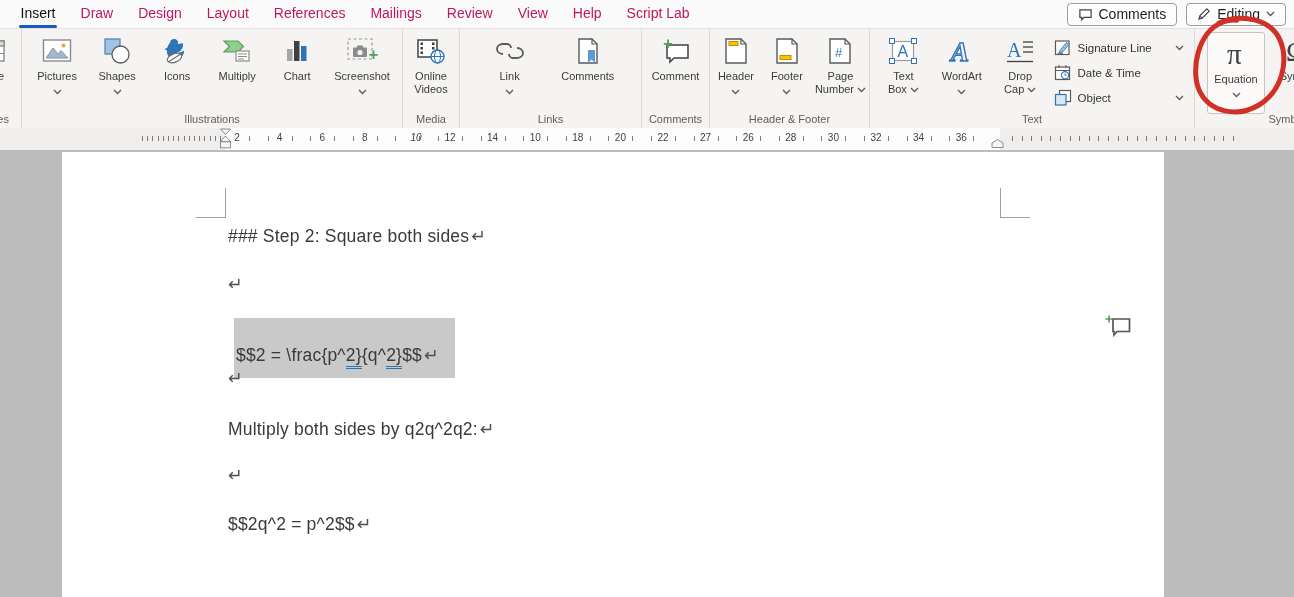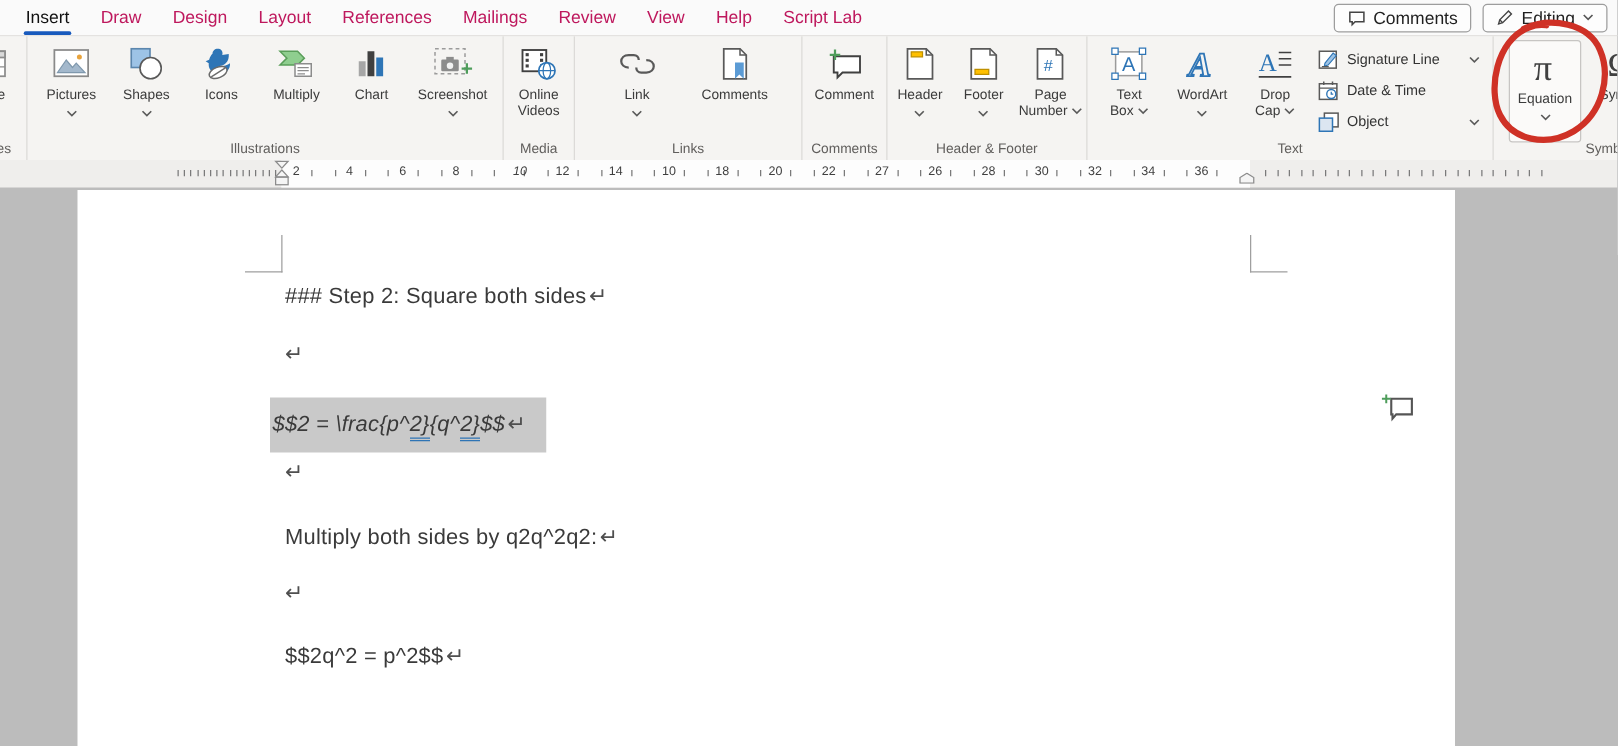--- a/index.html
+++ b/index.html
@@ -40,21 +40,21 @@
   .tick{position:absolute;width:1px;background:#7a7a7a;}
   .rnum{position:absolute;top:4px;transform:translateX(-50%);font-size:10px;color:#3f3f3f;}
   .ind-left{position:absolute;left:219px;top:0;z-index:2;}
   .ind-right{position:absolute;left:991px;top:6px;z-index:2;}
   
   .docarea{position:absolute;top:150px;left:0;width:1294px;height:447px;background:#bcbcbc;}
   .page{position:absolute;left:62px;top:2px;width:1102px;height:500px;background:#ffffff;}
   .crop{position:absolute;background:#9f9f9f;}
   .para{position:absolute;left:166px;font-size:17.5px;color:#3a3a3a;letter-spacing:0.2px;white-space:nowrap;}
   .ret{color:#4f4f4f;font-family:"DejaVu Sans",sans-serif;margin-left:2px;}
-  .eq1{left:154px;background:#c9c9c9;padding:11px 16px 12px 2px;font-style:italic;}
+  .eq1{left:172px;background:#c9c9c9;padding:27px 16px 12px 2px;}
   .gram{border-bottom:3px double #2e74b5;padding-bottom:1px;}
   .comment-marker{position:absolute;left:1105px;top:164px;}
   .red-circle{position:absolute;left:1189px;top:13px;z-index:40;pointer-events:none;}
 </style>
 </head>
 <body>
 
 <div class="app">
 
   <div class="menubar">

